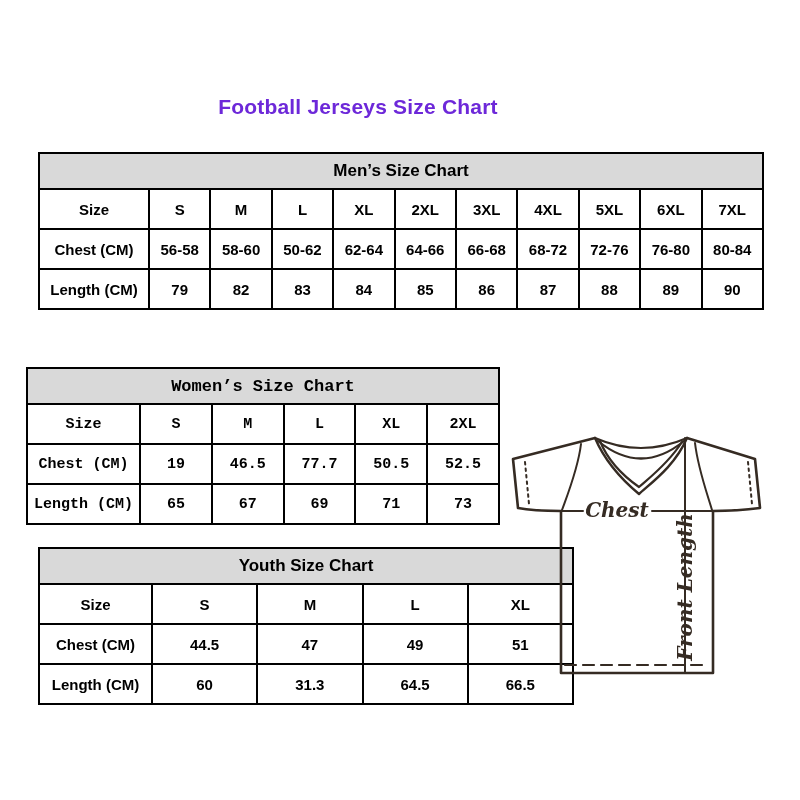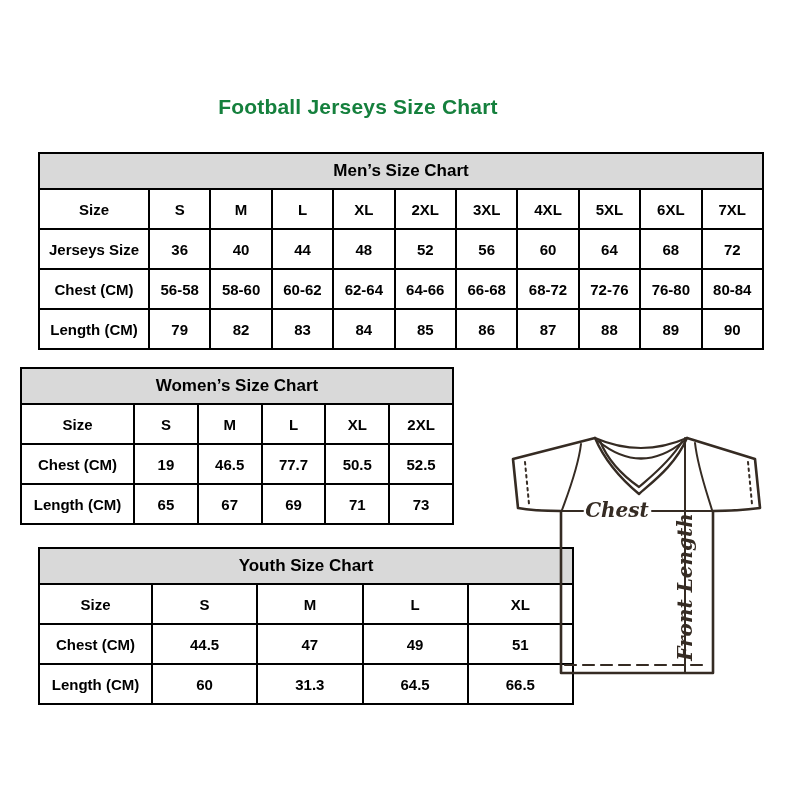--- a/index.html
+++ b/index.html
@@ -13,21 +13,21 @@
   .page { position:absolute; inset:0; }
 
   .title {
     position:absolute;
     top:95px; left:0; width:716px;
     margin:0;
     text-align:center;
     font-size:21px;
     font-weight:bold;
     letter-spacing:0.2px;
-    color:#15803d;
+    color:#6d28d9;
   }
 
   table.sizes {
     position:absolute;
     border-collapse:collapse;
     table-layout:fixed;
     background:#fff;
   }
   table.sizes th, table.sizes td {
     border:2px solid #000;
@@ -43,21 +43,21 @@
     background:#d9d9d9;
     font-size:17px;
     height:34px;
   }
   table.sizes td {
     font-size:15px;
     height:38px;
   }
 
   #mens-table   { left:38px; top:152px; width:726px; }
-  #womens-table { left:20px; top:367px; width:434px; }
+  #womens-table { left:26px; top:367px; width:474px;font-family:Liberation Mono, monospace; }
   #youth-table  { left:38px; top:547px; width:536px; }
 
   col.label-col-m { width:110px; }
   col.label-col-s { width:113px; }
 
   .jersey-wrap {
     position:absolute;
     left:505px; top:424px;
     width:265px; height:255px;
   }
@@ -93,37 +93,24 @@
           <td>L</td>
           <td>XL</td>
           <td>2XL</td>
           <td>3XL</td>
           <td>4XL</td>
           <td>5XL</td>
           <td>6XL</td>
           <td>7XL</td>
         </tr>
         <tr>
-          <td>Jerseys Size</td>
-          <td>36</td>
-          <td>40</td>
-          <td>44</td>
-          <td>48</td>
-          <td>52</td>
-          <td>56</td>
-          <td>60</td>
-          <td>64</td>
-          <td>68</td>
-          <td>72</td>
-        </tr>
-        <tr>
           <td>Chest (CM)</td>
           <td>56-58</td>
           <td>58-60</td>
-          <td>60-62</td>
+          <td>50-62</td>
           <td>62-64</td>
           <td>64-66</td>
           <td>66-68</td>
           <td>68-72</td>
           <td>72-76</td>
           <td>76-80</td>
           <td>80-84</td>
         </tr>
         <tr>
           <td>Length (CM)</td>

